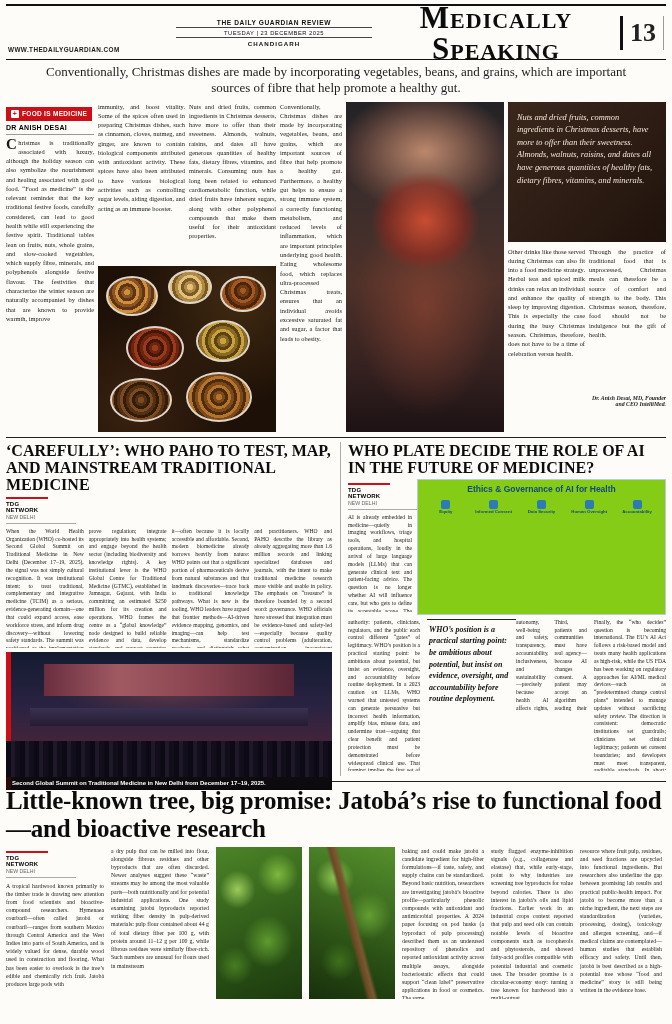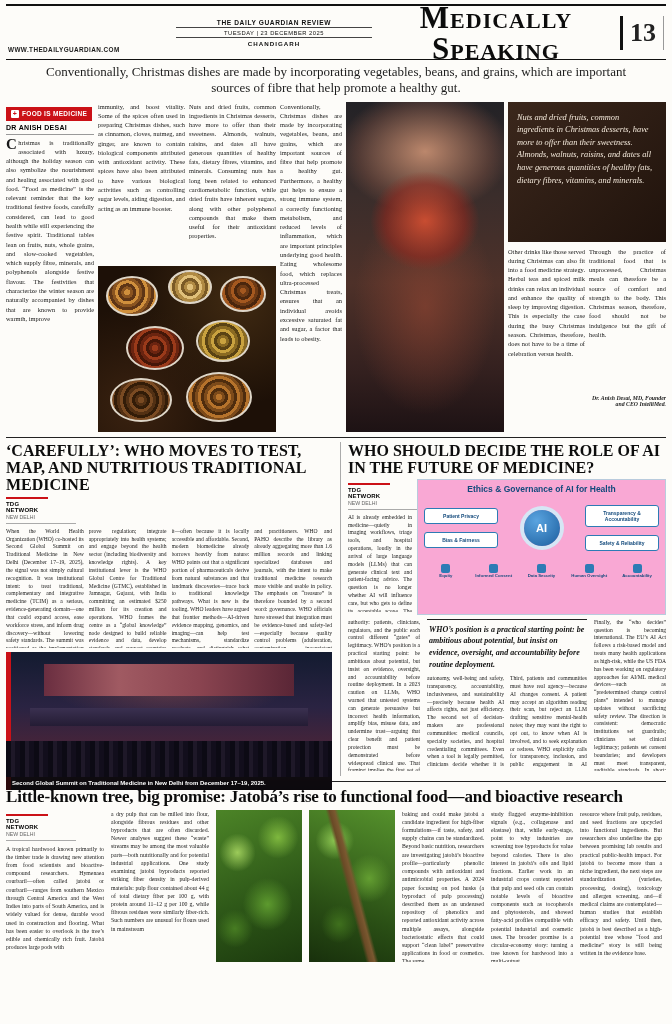--- a/index.html
+++ b/index.html
@@ -70,40 +70,40 @@
   .summit .redbar { position:absolute; left:0; top:0; bottom:0; width:5px; background:var(--accent_red); }
   .summit .screen { position:absolute; left:38px; right:38px; top:12px; height:32px; background:linear-gradient(90deg,#6a2e40,#a05a62 30%,#8a4450 62%,#5a2636); }
   .summit .dais { position:absolute; left:24px; right:24px; top:56px; height:18px; background:linear-gradient(180deg,#3a3050,#241c34); }
   .summit .crowd { position:absolute; left:0; right:0; bottom:13px; height:36px; background:repeating-linear-gradient(90deg, #0c0a14 0 5px, #1e1828 5px 9px, #120e1c 9px 14px); }
   .summit figcaption { position:absolute; left:0; right:0; bottom:0; background:rgba(8,8,10,.82); color:#fff; font-family:"Liberation Sans",sans-serif; font-weight:bold; font-size:6px; padding:3.5px 6px; }
 
   .ai { width:326px; border-left:.5px solid #aaa; padding-left:7px; }
   .ai-row1 { display:flex; gap:5px; height:136px; margin-top:3px; }
   .ai-left { width:64px; }
   .ai-left .bt { height:98px; font-size:5.6px; line-height:1.4; }
-  .infographic { flex:1; border:1px solid #b9cbdd; background:#f9a8d4; height:136px; }
+  .infographic { flex:1; border:1px solid #b9cbdd; background:#84cc16; height:136px; }
   .ig-title { text-align:center; font-family:"Liberation Sans",sans-serif; font-weight:bold; font-size:8.5px; color:#134a7c; padding:4px 0 2px; }
   .ig-mid { display:flex; justify-content:space-between; align-items:center; padding:2px 6px; height:64px; }
   .ig-stack { display:flex; flex-direction:column; gap:8px; width:74px; }
   .ig-box { background:#fff; border:1px solid #2d7bb5; border-radius:3px; color:#134a7c; font-family:"Liberation Sans",sans-serif; font-weight:bold; font-size:5px; text-align:center; padding:4px 2px; }
   .ig-center { width:36px; height:36px; border-radius:50%; background:radial-gradient(circle at 35% 30%, #5aa4e0, var(--info_blue)); color:#fff; font-family:"Liberation Sans",sans-serif; font-weight:bold; font-size:11px; display:flex; align-items:center; justify-content:center; box-shadow:0 0 0 4px #d6e6f5; }
   .ig-bottom { display:flex; justify-content:space-around; padding:4px 4px 0; }
   .ig-chip { width:46px; text-align:center; }
   .ig-ico { width:9px; height:9px; margin:0 auto 1.5px; border-radius:2px; background:#2d7bb5; }
   .ig-lbl { font-family:"Liberation Sans",sans-serif; font-weight:bold; font-size:4.3px; color:#134a7c; line-height:1.15; }
   .ai-row2 { display:flex; gap:7px; height:152px; margin-top:4px; }
   .ai-c { width:74px; height:152px; font-size:5.6px; line-height:1.4; }
-  .ai-mid { width:164px; display:flex; flex-direction:column; }
+  .ai-mid { width:164px; display:flex; flex-direction:row; }
   .ai-quote { border-top:1.5px solid #222; font-style:italic; font-weight:bold; font-size:8px; line-height:1.45; color:#101010; padding:4px 2px 5px; }
   .ai-mid-cols { display:flex; gap:6px; flex:1; }
   .ai-mid-cols .bt { flex:1; height:92px; font-size:5.6px; line-height:1.4; }
 
   
   .jatoba { border-top:1px solid #222; margin-top:5px; padding-top:5px; }
-  .j-head { font-weight:bold; font-size:17px; line-height:1.12; letter-spacing:-.2px; color:#0c0c0c; margin-bottom:4px; }
+  .j-head { font-weight:bold; font-size:25px; line-height:1.12; letter-spacing:-.2px; color:#0c0c0c; margin-bottom:4px; }
   .j-body { display:flex; gap:7px; height:152px; }
   .j-col { height:152px; font-size:5.8px; line-height:1.42; }
   .jw1 { width:98px; } .jw2 { width:98px; } .jw3 { width:82px; }
   .j-first .bt { height:128px; font-size:5.8px; line-height:1.42; }
   .j-img { width:86px; height:152px; }
   .j-img1 { background:
       radial-gradient(ellipse 30% 18% at 25% 28%, #9ccb5a, transparent 70%),
       radial-gradient(ellipse 34% 20% at 72% 18%, #7eb83e, transparent 70%),
       radial-gradient(ellipse 40% 24% at 60% 62%, #5d9a2e, transparent 72%),
       radial-gradient(ellipse 30% 18% at 22% 78%, #477c22, transparent 70%),
@@ -176,63 +176,52 @@
         </div>
       </div>
     </div>
   </section>
 
   <div class="section-rule"></div>
 
   <section class="middle">
 
     <article class="trad">
-      <h2 class="artic-head">‘CAREFULLY’: WHO MOVES TO TEST, MAP, AND NUTRITIOUS TRADITIONAL MEDICINE</h2>
+      <h2 class="artic-head">‘CAREFULLY’: WHO PAHO TO TEST, MAP, AND MAINSTREAM TRADITIONAL MEDICINE</h2>
       <div class="byline">
         <span class="net">TDG NETWORK</span>
         <span class="city">NEW DELHI</span>
       </div>
       <div class="cols4">
         <p class="bt">When the World Health Organization (WHO) co-hosted its Second Global Summit on Traditional Medicine in New Delhi (December 17–19, 2025), the signal was not simply cultural recognition. It was institutional intent: to treat traditional, complementary and integrative medicine (TCIM) as a serious, evidence-generating domain—one that could expand access, ease workforce stress, and inform drug discovery—without lowering safety standards. The summit was positioned as the implementation platform for WHO’s Global Traditional Medicine Strategy 2025–2034, adopted at the 78th World Health Assembly in May 2025. The strategy’s architecture is explicitly regulatory and scientific: strengthen evidence; im-</p>
         <p class="bt">prove regulation; integrate appropriately into health systems; and engage beyond the health sector (including biodiversity and knowledge rights). A key institutional lever is the WHO Global Centre for Traditional Medicine (GTMC), established in Jamnagar, Gujarat, with India committing an estimated $250 million for its creation and operations. WHO frames the centre as a “global knowledge” node designed to build reliable evidence and data, develop standards, and support countries that already have widespread TCIM use but uneven oversight. The case for systematic exploration rests on two realities WHO highlights. First, TCIM is already ubiquitous: WHO notes that 170 of 194 Member States report use of some form of traditional medicine, with large shares of populations relying on</p>
         <p class="bt">it—often because it is locally accessible and affordable. Second, modern biomedicine already borrows heavily from nature: WHO points out that a significant portion of pharmaceuticals derive from natural substances and that landmark discoveries—trace back to traditional knowledge pathways. What is new is the tooling. WHO leaders have argued that frontier methods—AI-driven evidence mapping, genomics, and imaging—can help test mechanisms, standardize products, and distinguish what works from what merely circulates as belief. This is the premise behind a major digital infrastructure launch: the Traditional Medicine Global Library (TMGL), presented as a large-scale repository to organize research, evidence maps, policies, and other resources for decision-makers</p>
         <p class="bt">and practitioners. WHO and PAHO describe the library as already aggregating more than 1.6 million records and linking specialized databases and journals, with the intent to make traditional medicine research more visible and usable in policy. The emphasis on “treasure” is therefore bounded by a second word: governance. WHO officials have stressed that integration must be evidence-based and safety-led—especially because quality control problems (adulteration, contamination, inconsistent dosing) and herb–drug interactions can create real-world harm. In parallel, WHO’s summit agenda explicitly foregrounds biodiversity preservation and intellectual property rights—recognizing that scaling “natural” products without safeguards can incentivize ecological damage and unfair extraction of Indigenous knowledge.</p>
       </div>
       <figure class="photo summit">
         <div class="redbar"></div>
         <div class="screen"></div>
         <div class="dais"></div>
         <div class="crowd"></div>
         <figcaption>Second Global Summit on Traditional Medicine in New Delhi from December 17–19, 2025.</figcaption>
       </figure>
     </article>
 
     <article class="ai">
-      <h2 class="artic-head">WHO SHOULD DECIDE THE ROLE OF AI IN THE FUTURE OF MEDICINE?</h2>
+      <h2 class="artic-head">WHO PLATE DECIDE THE ROLE OF AI IN THE FUTURE OF MEDICINE?</h2>
       <div class="ai-row1">
         <div class="ai-left">
           <div class="byline">
             <span class="net">TDG NETWORK</span>
             <span class="city">NEW DELHI</span>
           </div>
           <p class="bt">AI is already embedded in medicine—quietly in imaging workflows, triage tools, and hospital operations, loudly in the arrival of large language models (LLMs) that can generate clinical text and patient-facing advice. The question is no longer whether AI will influence care, but who gets to define its acceptable scope. The most defensible answer, reflected in emerging global guidance, is shared</p>
         </div>
         <div class="infographic">
           <div class="ig-title">Ethics &amp; Governance of AI for Health</div>
-          <div class="ig-mid">
-            <div class="ig-stack">
-              <div class="ig-box">Patient Privacy</div>
-              <div class="ig-box">Bias &amp; Fairness</div>
-            </div>
-            <div class="ig-center">AI</div>
-            <div class="ig-stack">
-              <div class="ig-box">Transparency &amp; Accountability</div>
-              <div class="ig-box">Safety &amp; Reliability</div>
-            </div>
-          </div>
           <div class="ig-bottom">
             <div class="ig-chip">
                 <div class="ig-ico"></div>
                 <div class="ig-lbl">Equity</div>
               </div>
             <div class="ig-chip">
                 <div class="ig-ico"></div>
                 <div class="ig-lbl">Informed Consent</div>
               </div>
             <div class="ig-chip">

